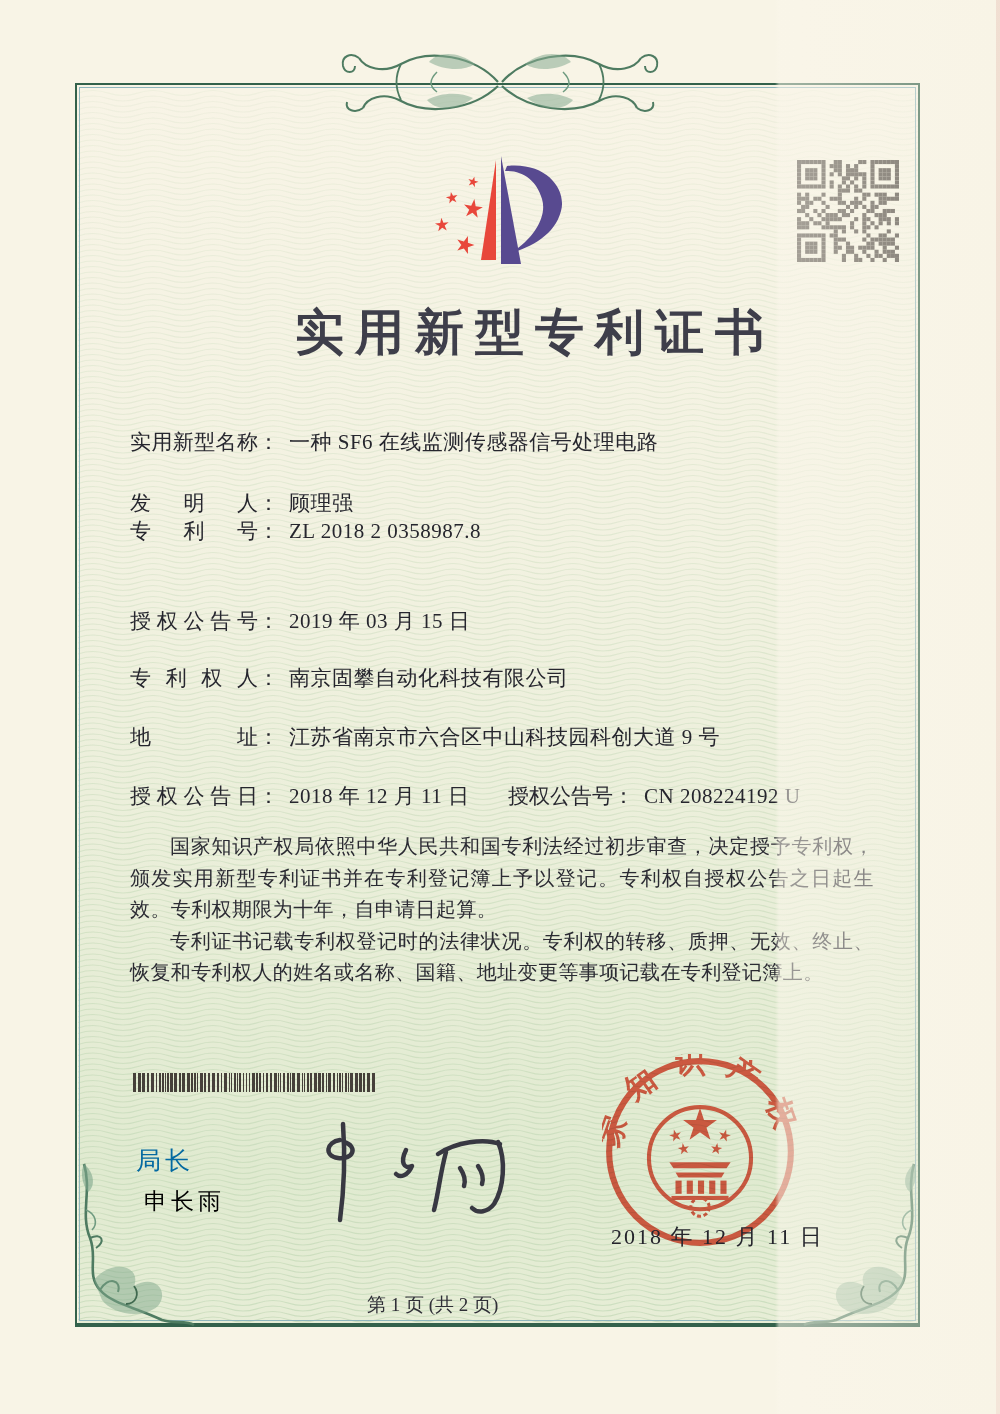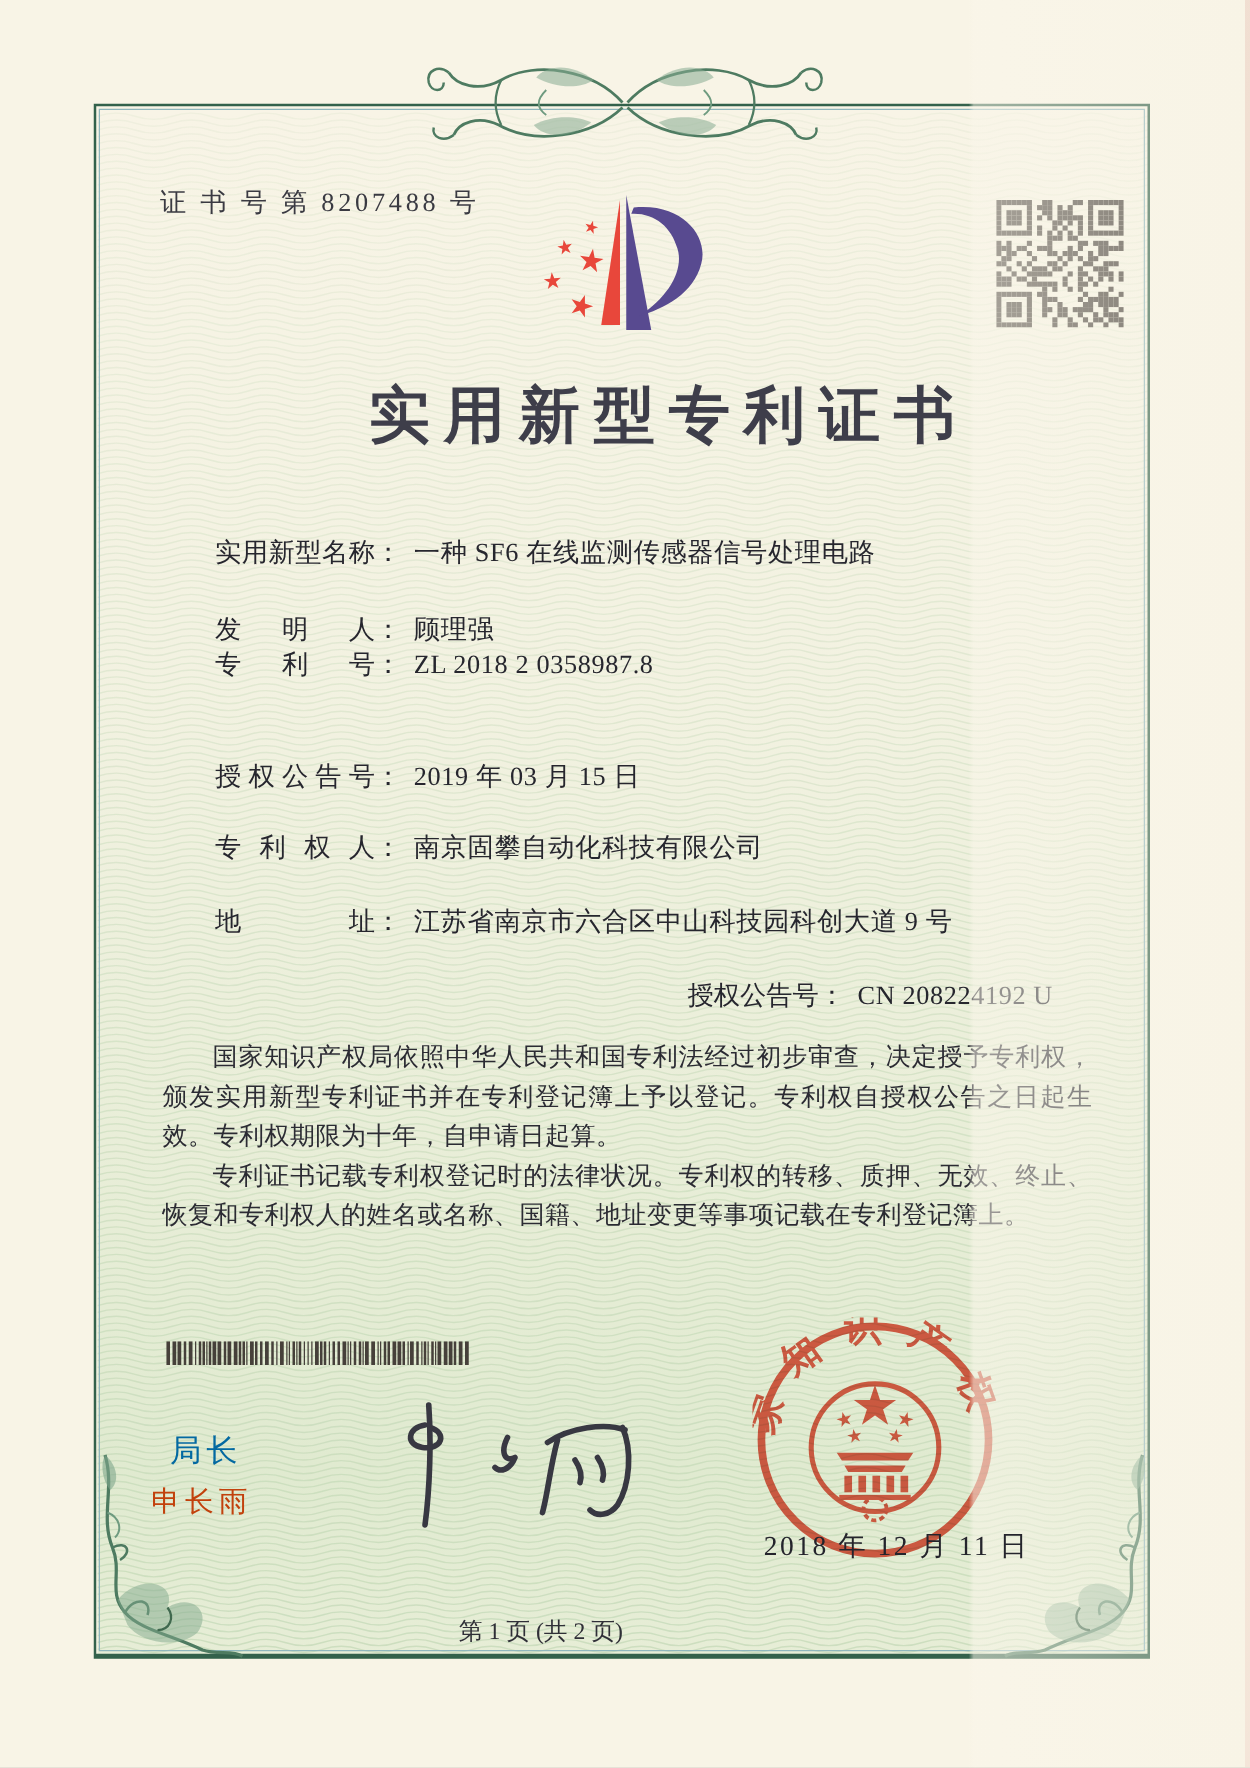--- a/index.html
+++ b/index.html
@@ -30,33 +30,33 @@
   }
   .frame::before{
     content:'';position:absolute;inset:2px;border:1.3px solid #8fb6bd;
   }
   .cert-no{position:absolute;left:128px;top:148px;font-size:21px;letter-spacing:3px;color:#3a3a42;}
   .title{
     position:absolute;left:0;top:300px;width:1000px;text-align:center;
     font-size:49px;font-weight:600;letter-spacing:11px;color:#3e3e4a;margin-left:35px;
   }
   .fields{position:absolute;left:130px;top:0;width:760px;}
-  .frow{position:absolute;left:0;font-size:21px;white-space:nowrap;color:#26262e;margin-left:42px;}
+  .frow{position:absolute;left:0;font-size:21px;white-space:nowrap;color:#26262e;}
   .flabel{display:inline-block;width:128px;text-align:justify;text-align-last:justify;}
   .fcolon{display:inline-block;margin-right:10px;}
   .fvalue{letter-spacing:0.5px;}
   .grant-right{position:absolute;left:378px;top:0;}
   .paras{position:absolute;left:130px;top:831px;width:744px;}
   .paras p{
     margin:0;font-size:20px;line-height:31.5px;text-align:justify;
     text-indent:2em;color:#2b2b33;letter-spacing:0.4px;
   }
   .barcode-box{position:absolute;left:133px;top:1073px;}
   .signer-title{position:absolute;left:136px;top:1144px;font-size:25px;letter-spacing:4px;font-family:Liberation Sans, sans-serif;color:#0369a1;}
-  .signer-name{position:absolute;left:121px;top:1186px;font-size:23px;letter-spacing:4px;font-family:"Liberation Sans","DejaVu Sans",sans-serif;color:#c2410c;}
+  .signer-name{position:absolute;left:144px;top:1186px;font-size:23px;letter-spacing:4px;font-family:"Liberation Sans","DejaVu Sans",sans-serif;color:#000000;}
   .signature-box{position:absolute;left:288px;top:1112px;}
   .seal-box{position:absolute;left:602px;top:1054px;mix-blend-mode:multiply;opacity:0.93;}
   .issue-date{position:absolute;left:611px;top:1222px;font-size:22px;letter-spacing:2px;color:#24242c;z-index:6;}
   .page-number{position:absolute;left:367px;top:1292px;width:200px;text-align:left;font-size:19px;color:#2f2f37;}
   .back-note{position:absolute;left:0px;top:1348px;width:910px;text-align:center;font-size:21px;letter-spacing:4px;color:#43434b;}
   .logo-box{position:absolute;left:425px;top:148px;}
   .qr-box{position:absolute;left:797px;top:160px;}
   .flourish{position:absolute;}
   .scan-edge{position:absolute;right:0;top:0;width:4px;height:1414px;background:linear-gradient(180deg,#e9c9bd,#f0d7cc);opacity:.5;}
 </style>
@@ -321,21 +321,20 @@
       <path d="M56,124 C62,132 58,142 48,142" style="fill:none;stroke:#40694f;stroke-width:1.8"></path>
       <path d="M6,2 C16,10 18,24 10,30 C4,22 2,10 6,2 Z" style="fill:#7fa78c;opacity:.6"></path>
       <path d="M8,48 C18,52 20,62 14,68" style="fill:none;stroke:#6f9b80;stroke-width:1.6"></path>
     </g>
   </svg>
 
   <svg class="flourish" style="left:800px;top:1162px" width="120" height="168" viewBox="0 0 120 168" aria-hidden="true">
     <use href="#cflr" transform="translate(120,0) scale(-1,1)"></use>
   </svg>
 
-  <div class="cert-no">证 书 号 第 8207488 号</div>
 
   <div class="logo-box">
     <svg width="150" height="120" viewBox="0 0 150 120" aria-hidden="true">
       <defs>
         <path id="st" d="M 0,-10 L 2.245,-3.09 9.511,-3.09 3.633,1.18 5.878,8.09 0,3.82 -5.878,8.09 -3.633,1.18 -9.511,-3.09 -2.245,-3.09 Z"></path>
       </defs>
       <g fill="#e8473b">
         <use href="#st" transform="translate(48,34) scale(0.55) rotate(15)"></use>
         <use href="#st" transform="translate(27,50) scale(0.62) rotate(-10)"></use>
         <use href="#st" transform="translate(48,61) scale(1.0) rotate(8)"></use>
@@ -676,20 +675,23 @@
     <div class="frow" style="top:607px">
       <span class="flabel">授权公告号</span><span class="fcolon">：</span><span class="fvalue">2019 年 03 月 15 日</span>
     </div>
     <div class="frow" style="top:664px">
       <span class="flabel">专利权人</span><span class="fcolon">：</span><span class="fvalue">南京固攀自动化科技有限公司</span>
     </div>
     <div class="frow" style="top:723px">
       <span class="flabel">地址</span><span class="fcolon">：</span><span class="fvalue">江苏省南京市六合区中山科技园科创大道 9 号</span>
     </div>
     <div class="frow" style="top:782px;width:760px">
+      <span>
+        <span class="flabel">授权公告日</span><span class="fcolon">：</span><span class="fvalue">2018 年 12 月 11 日</span>
+      </span>
       <span class="grant-right">
         <span>授权公告号</span><span class="fcolon">：</span><span class="fvalue">CN 208224192 U</span>
       </span>
     </div>
   </div>
 
   <div class="paras">
     <p>国家知识产权局依照中华人民共和国专利法经过初步审查，决定授予专利权，颁发实用新型专利证书并在专利登记簿上予以登记。专利权自授权公告之日起生效。专利权期限为十年，自申请日起算。</p>
     <p>专利证书记载专利权登记时的法律状况。专利权的转移、质押、无效、终止、恢复和专利权人的姓名或名称、国籍、地址变更等事项记载在专利登记簿上。</p>
   </div>

